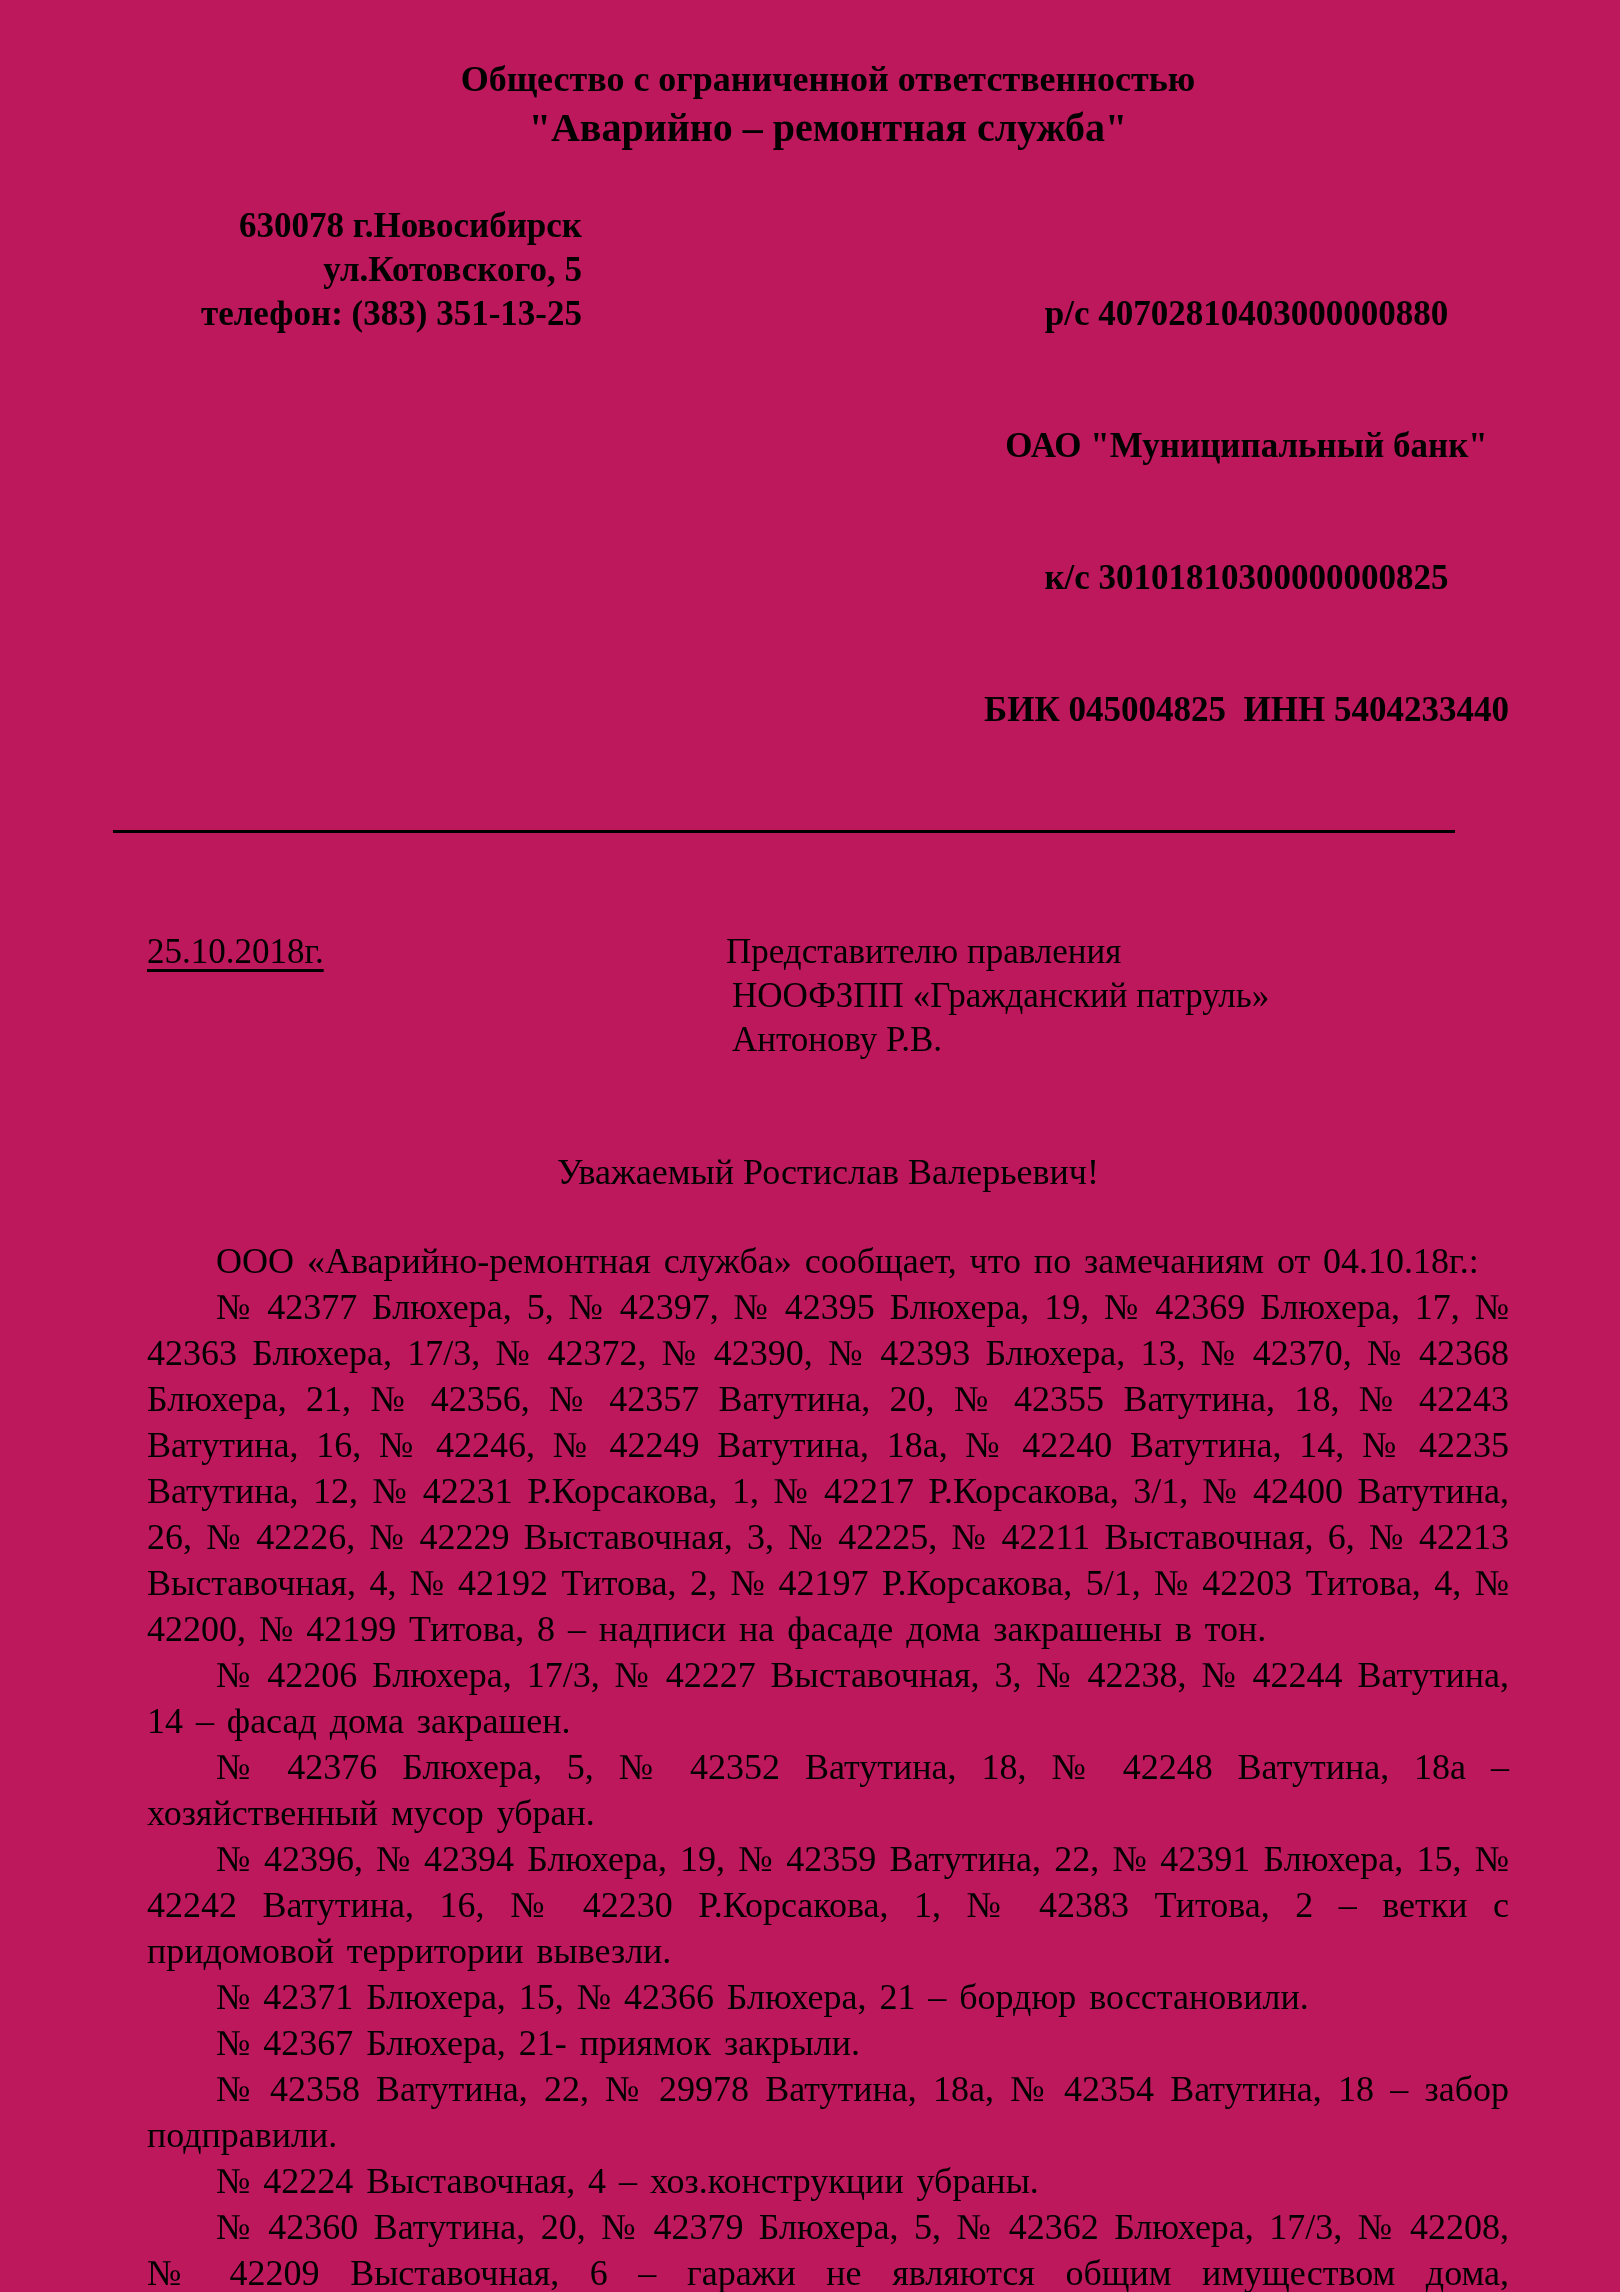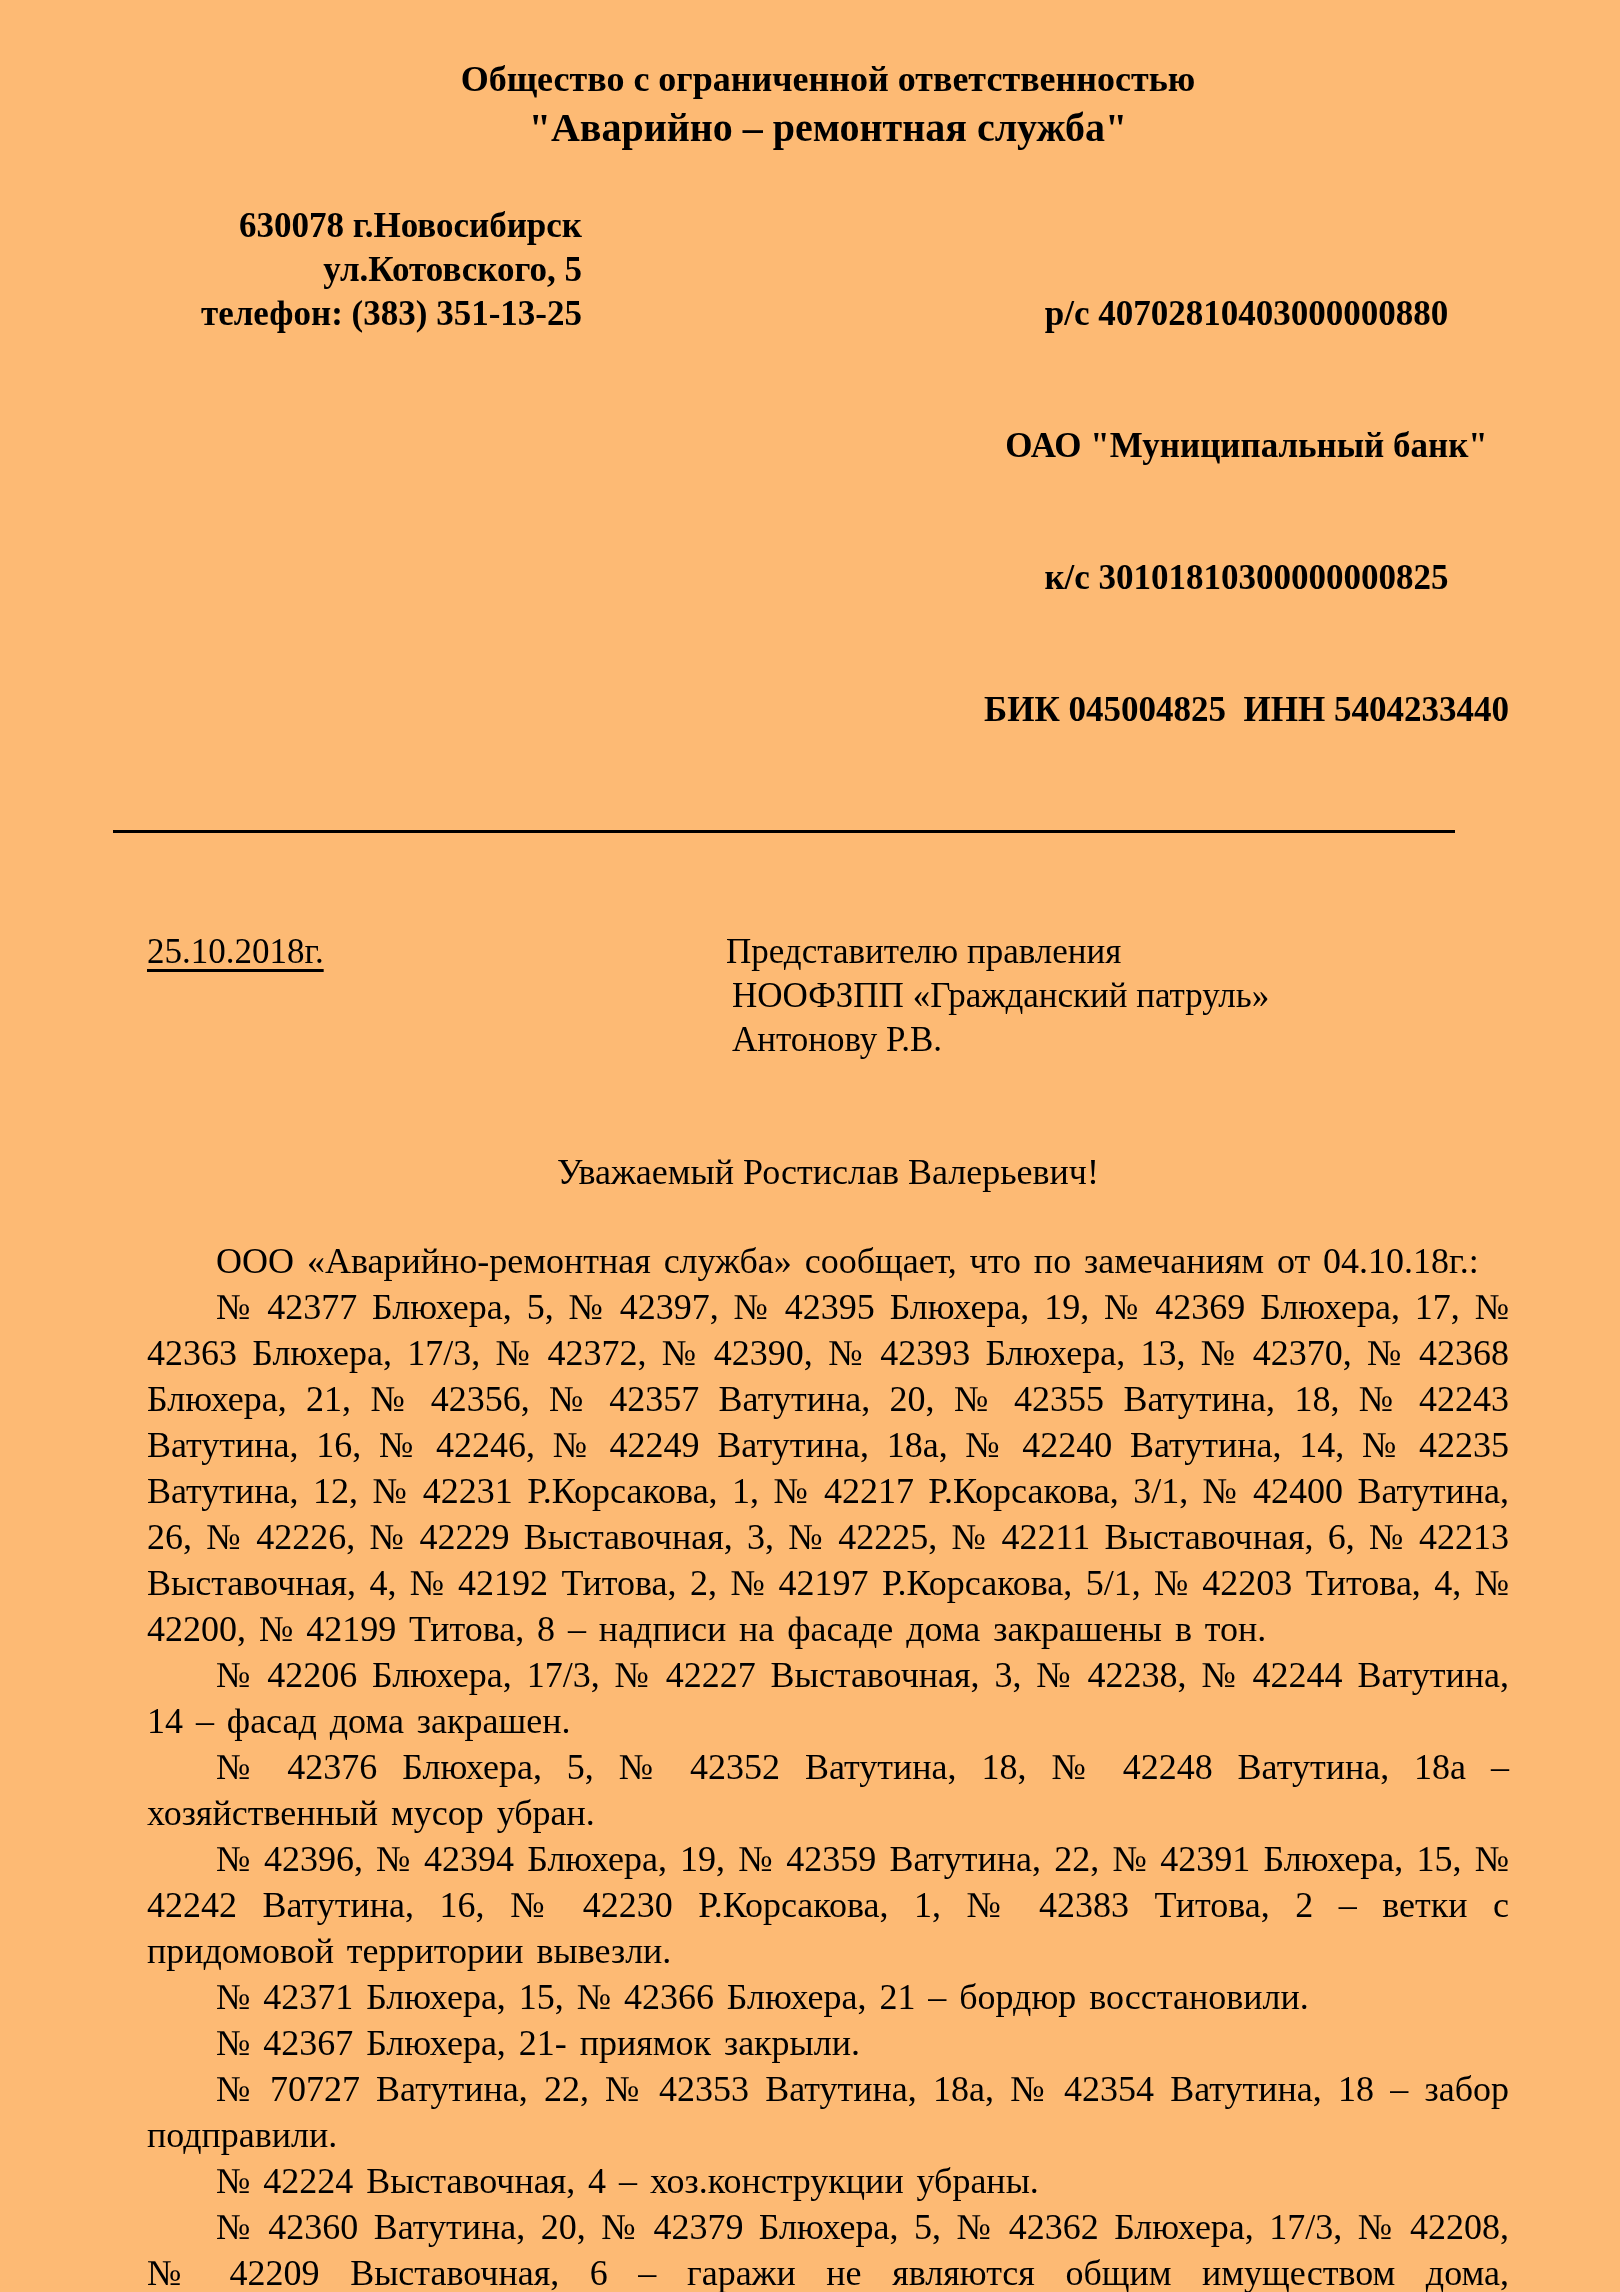--- a/index.html
+++ b/index.html
@@ -5,21 +5,21 @@
   html, body {
     margin: 0;
     padding: 0;
     background: #e9e9e9;
   }
   .page {
     position: relative;
     width: 1620px;
     height: 2293px;
     margin: 0 auto;
-    background: #fdba74;
+    background: #be185d;
     color: #000000;
     font-family: "Liberation Serif", "DejaVu Serif", serif;
     box-sizing: border-box;
     padding: 57px 111px 39px 147px;
     overflow: hidden;
   }
   
   .org-type {
     text-align: center;
     font-weight: bold;
@@ -134,20 +134,20 @@
   <div class="salutation">Уважаемый Ростислав Валерьевич!</div>
 
   <main class="letter-body">
     <p>ООО «Аварийно-ремонтная служба» сообщает, что по замечаниям от 04.10.18г.:</p>
     <p>№ 42377 Блюхера, 5, № 42397, № 42395 Блюхера, 19, № 42369 Блюхера, 17, № 42363 Блюхера, 17/3, № 42372, № 42390, № 42393 Блюхера, 13, № 42370, № 42368 Блюхера, 21, № 42356, № 42357 Ватутина, 20, № 42355 Ватутина, 18, № 42243 Ватутина, 16, № 42246, № 42249 Ватутина, 18а, № 42240 Ватутина, 14, № 42235 Ватутина, 12, № 42231 Р.Корсакова, 1, № 42217 Р.Корсакова, 3/1, № 42400 Ватутина, 26, № 42226, № 42229 Выставочная, 3, № 42225, № 42211 Выставочная, 6, № 42213 Выставочная, 4, № 42192 Титова, 2, № 42197 Р.Корсакова, 5/1, № 42203 Титова, 4, № 42200, № 42199 Титова, 8 – надписи на фасаде дома закрашены в тон.</p>
     <p>№ 42206 Блюхера, 17/3, № 42227 Выставочная, 3, № 42238, № 42244 Ватутина, 14 – фасад дома закрашен.</p>
     <p>№ 42376 Блюхера, 5, № 42352 Ватутина, 18, № 42248 Ватутина, 18а – хозяйственный мусор убран.</p>
     <p>№ 42396, № 42394 Блюхера, 19, № 42359 Ватутина, 22, № 42391 Блюхера, 15, № 42242 Ватутина, 16, № 42230 Р.Корсакова, 1, № 42383 Титова, 2 – ветки с придомовой территории вывезли.</p>
     <p>№ 42371 Блюхера, 15, № 42366 Блюхера, 21 – бордюр восстановили.</p>
     <p>№ 42367 Блюхера, 21- приямок закрыли.</p>
-    <p>№ 70727 Ватутина, 22, № 42353 Ватутина, 18а, № 42354 Ватутина, 18 – забор подправили.</p>
+    <p>№ 42358 Ватутина, 22, № 29978 Ватутина, 18а, № 42354 Ватутина, 18 – забор подправили.</p>
     <p>№ 42224 Выставочная, 4 – хоз.конструкции убраны.</p>
     <p>№ 42360 Ватутина, 20, № 42379 Блюхера, 5, № 42362 Блюхера, 17/3, № 42208, № 42209 Выставочная, 6 – гаражи не являются общим имуществом дома, принадлежат собственникам.</p>
 
   </main>
 
 </div>
 
 
 </body></html>

